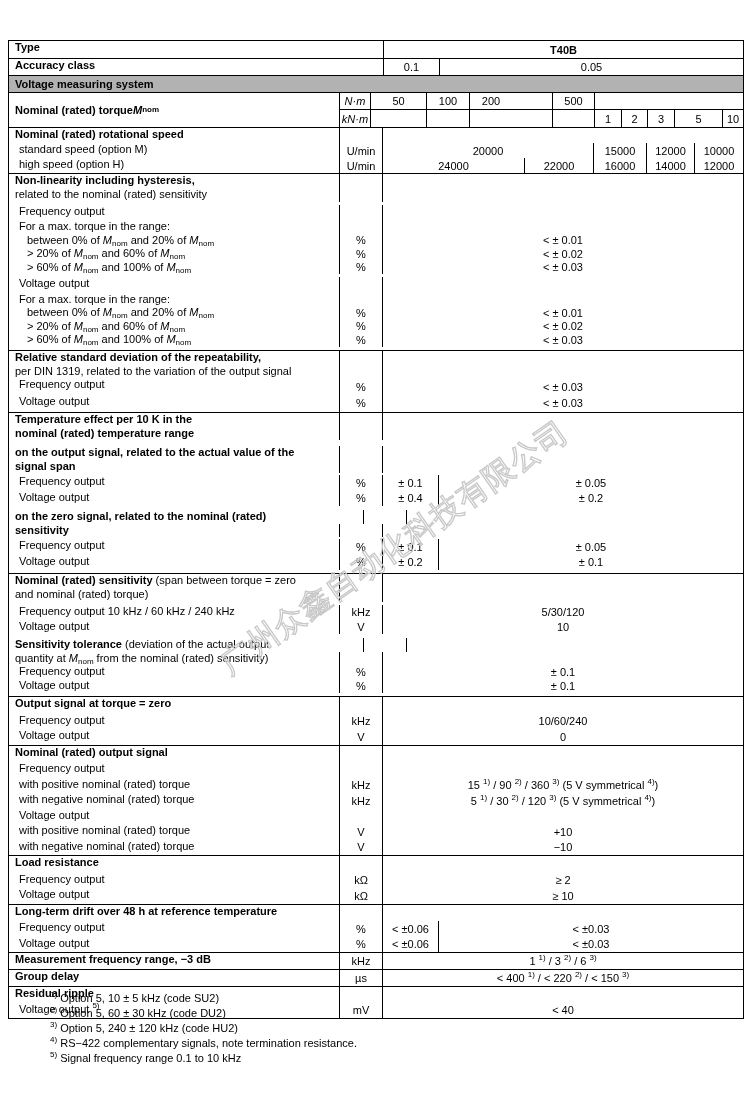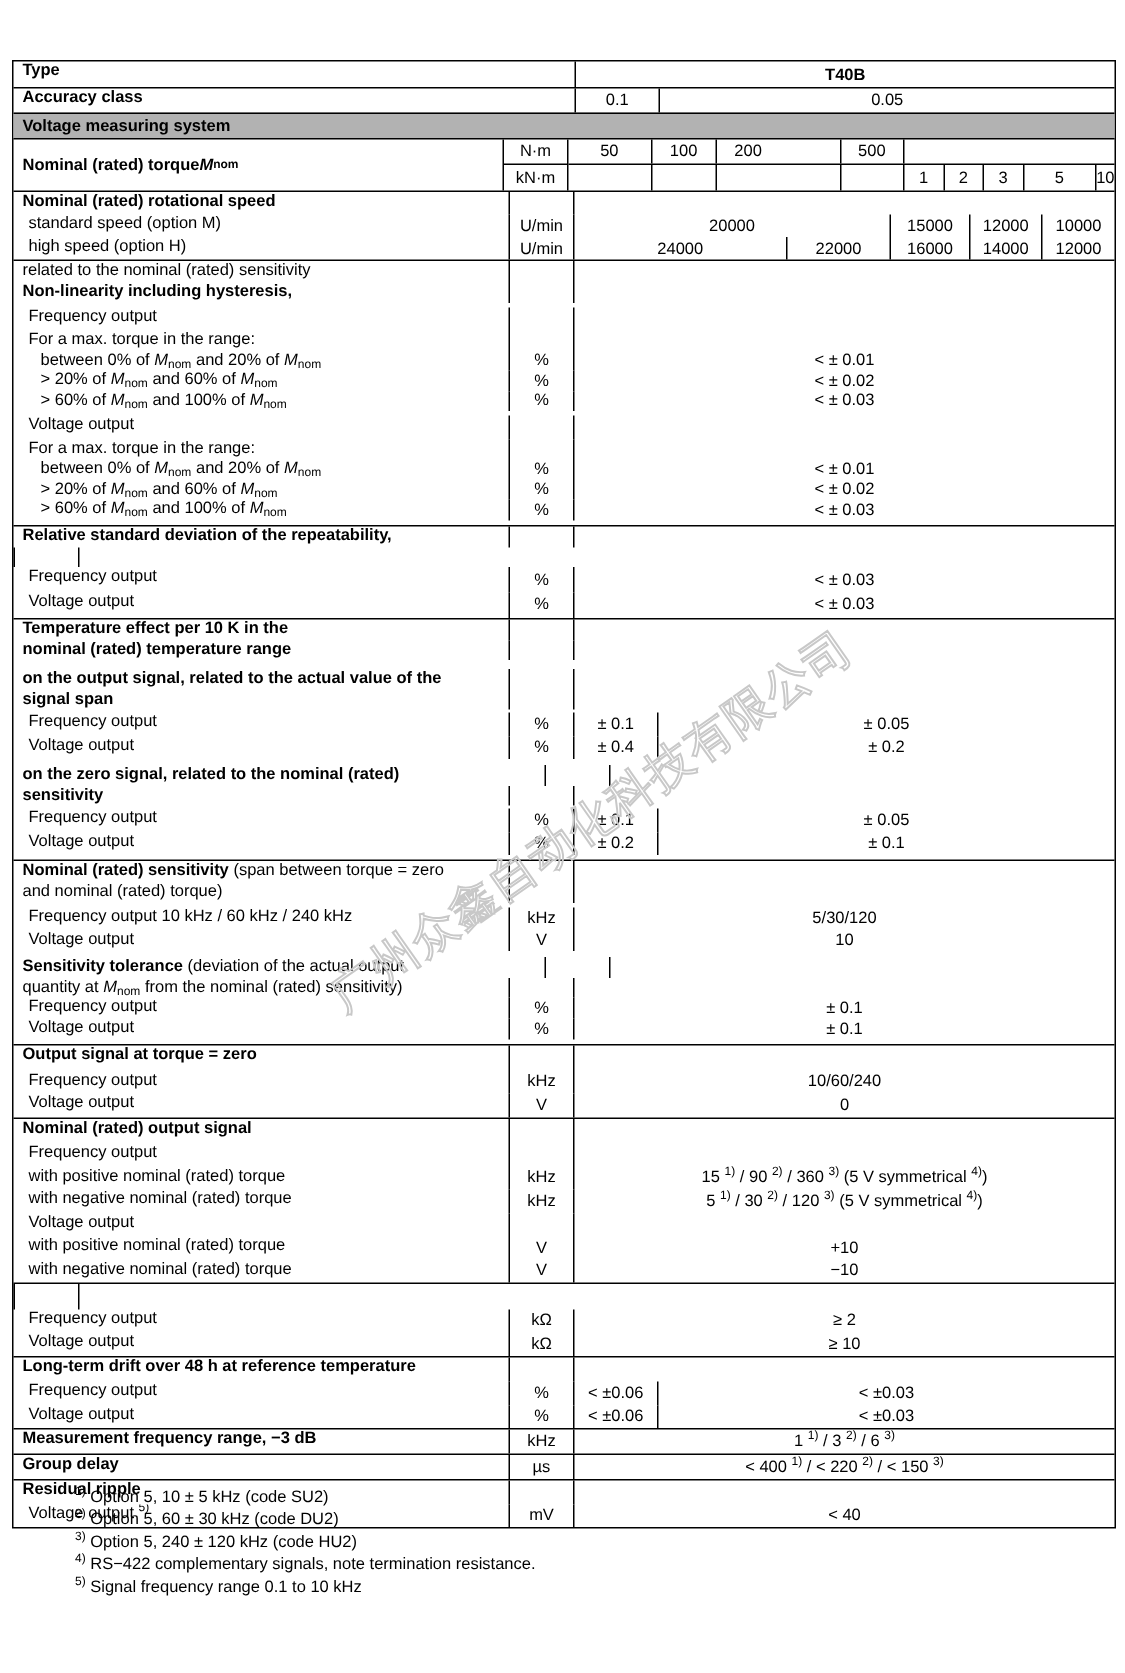--- a/index.html
+++ b/index.html
@@ -41,21 +41,21 @@
   .b { font-weight:bold; }
   sup { font-size:8px; line-height:0; }
   sub { font-size:8px; line-height:0; vertical-align:-2px; }
   i { font-style:italic; }
 
   .band { height:17px; background:#b2b2b2; display:flex; align-items:center; padding-left:6px; font-weight:bold; }
 
   
   .torque { display:flex; }
   .tlab { width:330px; display:flex; align-items:center; padding-left:6px; }
-  .tu { width:44px; border-left:1px solid #000; border-right:1px solid #000; display:flex; flex-direction:column; }
+  .tu { width:32px; border-left:1px solid #000; border-right:1px solid #000; display:flex; flex-direction:column;font-style:italic; }
   .tu .u { height:17px; display:flex; align-items:center; justify-content:center; }
   .tu .u.hb { border-bottom:1px solid #000; }
   .tv { flex:1; display:flex; flex-direction:column; }
   .vrow { height:17px; display:flex; }
   .vrow.hb { border-bottom:1px solid #000; }
 
   .footnotes { position:absolute; left:10px; top:991px; }
   .fn { height:15px; line-height:15px; white-space:nowrap;padding-left:40px; }
 
   .watermark { position:absolute; left:224px; top:646px; transform:rotate(-35deg); transform-origin:0 50%;
@@ -140,30 +140,30 @@
           <div class="c nb m24000">24000</div>
           <div class="c m22000">22000</div>
           <div class="c m1x">16000</div>
           <div class="c m5x">14000</div>
           <div class="c wfill">12000</div>
         </div>
       </div>
     </div>
 
     <div class="sec pb3">
+      <div class="l h14">
+          <div class="lab b">Non-linearity including hysteresis,</div>
+          <div class="unit"></div>
+          <div class="val"></div>
+        </div>
       <div class="l h135">
           <div class="lab">related to the nominal (rated) sensitivity</div>
           <div class="unit"></div>
           <div class="val"></div>
         </div>
-      <div class="l h14">
-          <div class="lab b">Non-linearity including hysteresis,</div>
-          <div class="unit"></div>
-          <div class="val"></div>
-        </div>
       <div class="l h155 mt3">
           <div class="lab ind1">Frequency output</div>
           <div class="unit"></div>
           <div class="val"></div>
         </div>
       <div class="l h135">
           <div class="lab ind1">For a max. torque in the range:</div>
           <div class="unit"></div>
           <div class="val"></div>
         </div>
@@ -209,20 +209,21 @@
         </div>
     </div>
 
     <div class="sec">
       <div class="l h14">
           <div class="lab b">Relative standard deviation of the repeatability,</div>
           <div class="unit"></div>
           <div class="val"></div>
         </div>
       <div class="l h135">
+          <div class="lab">per DIN 1319, related to the variation of the output signal</div>
           <div class="unit"></div>
           <div class="val"></div>
         </div>
       <div class="l h17">
           <div class="lab ind1">Frequency output</div>
           <div class="unit">%</div>
           <div class="val plain">&lt; ± 0.03</div>
         </div>
       <div class="l h165">
           <div class="lab ind1">Voltage output</div>
@@ -390,20 +391,21 @@
         </div>
       <div class="l h155">
           <div class="lab ind1">with negative nominal (rated) torque</div>
           <div class="unit">V</div>
           <div class="val plain">−10</div>
         </div>
     </div>
 
     <div class="sec">
       <div class="l h165">
+          <div class="lab b">Load resistance</div>
           <div class="unit"></div>
           <div class="val"></div>
         </div>
       <div class="l h155">
           <div class="lab ind1">Frequency output</div>
           <div class="unit">kΩ</div>
           <div class="val plain">≥ 2</div>
         </div>
       <div class="l h155">
           <div class="lab ind1">Voltage output</div>

